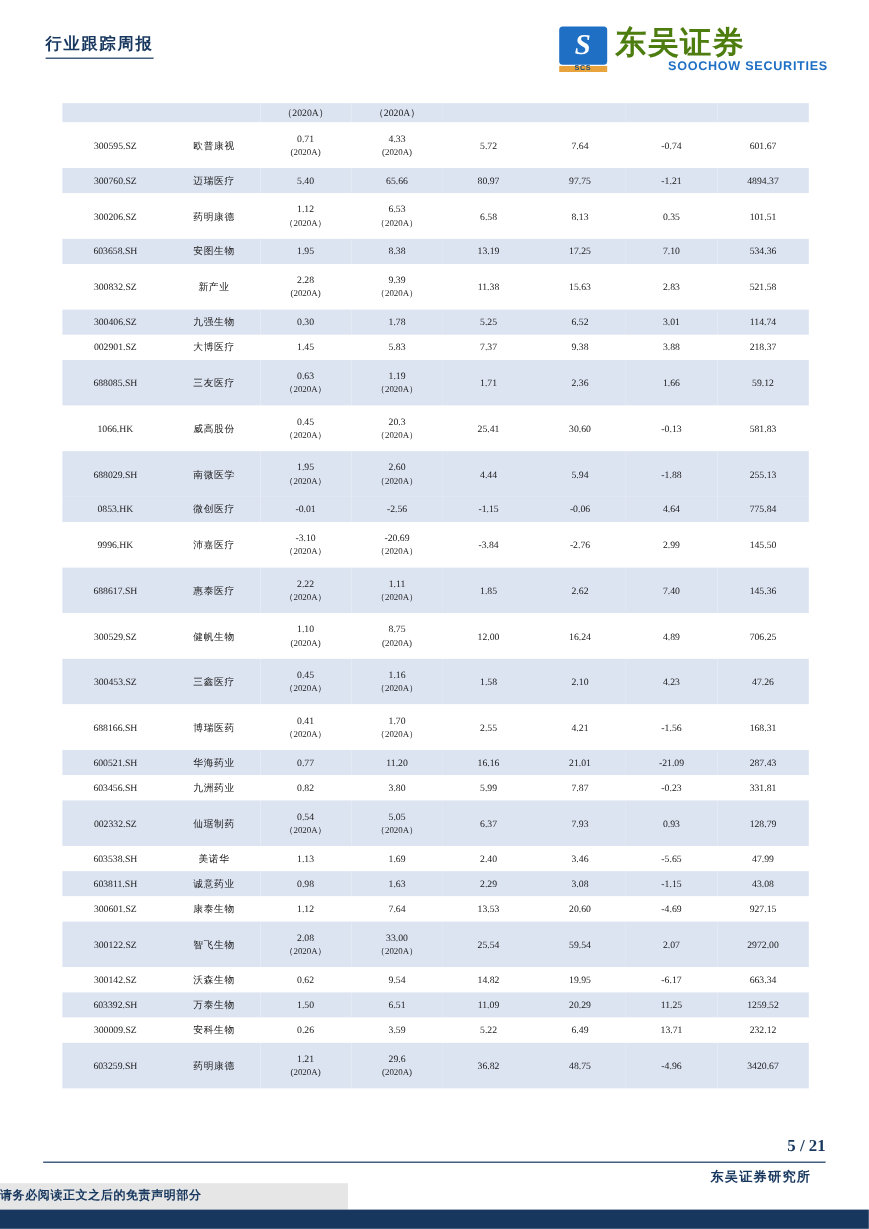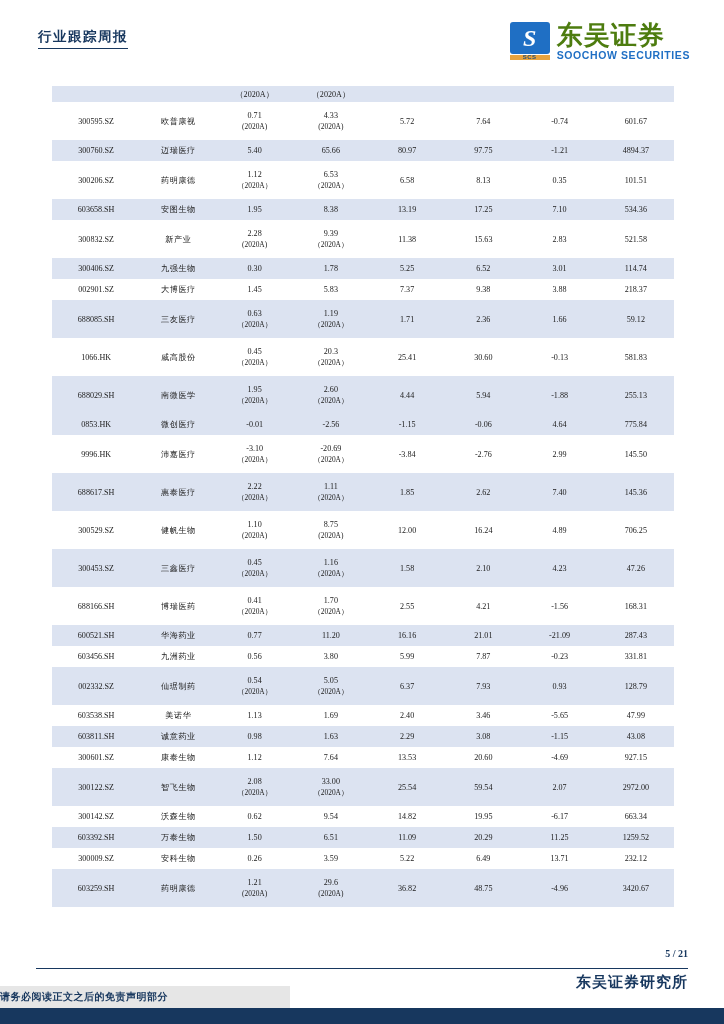--- a/index.html
+++ b/index.html
@@ -96,20 +96,21 @@
     letter-spacing: 1px;
     font-family: "Liberation Sans", "DejaVu Sans", sans-serif;
   }
   .brand-en {
     font-size: 10.5px;
     line-height: 13px;
     font-weight: bold;
     color: #1f6fc4;
     letter-spacing: 0.6px;
     font-family: "Liberation Sans", "DejaVu Sans", sans-serif;
+    margin-left: 44px;
   }
 
   
   .table-wrap {
     position: absolute;
     left: 52px;
     top: 86px;
     width: 622px;
   }
   table.fin-table {
@@ -147,39 +148,39 @@
   .val-main {
     display: block;
     line-height: 11px;
   }
 
   
   .page-num {
     position: absolute;
     right: 36px;
     top: 948px;
-    font-size: 10px;
+    font-size: 14px;
     font-weight: bold;
     color: #17375e;
     font-family: "Liberation Serif", serif;
     text-align: center;
   }
   .footer-rule {
     position: absolute;
     left: 36px;
     top: 968px;
     width: 652px;
     height: 1px;
     background: #17375e;
   }
   .footer-inst {
     position: absolute;
-    right: 36px;
+    right: 48px;
     top: 973px;
-    font-size: 15px;
+    font-size: 11px;
     font-weight: bold;
     color: #17375e;
     letter-spacing: 1px;
     font-family: "Liberation Serif", serif;
   }
   .footer-note-box {
     position: absolute;
     left: 0;
     top: 986px;
     width: 290px;
@@ -474,21 +475,21 @@
           <td class="c-num">0.77</td>
           <td class="c-num">11.20</td>
           <td class="c-num">16.16</td>
           <td class="c-num">21.01</td>
           <td class="c-num">-21.09</td>
           <td class="c-num">287.43</td>
         </tr>
         <tr class="row-odd r-short">
           <td class="c-code">603456.SH</td>
           <td class="c-name">九洲药业</td>
-          <td class="c-num">0.56</td>
+          <td class="c-num">0.82</td>
           <td class="c-num">3.80</td>
           <td class="c-num">5.99</td>
           <td class="c-num">7.87</td>
           <td class="c-num">-0.23</td>
           <td class="c-num">331.81</td>
         </tr>
         <tr class="row-even r-tall">
           <td class="c-code">002332.SZ</td>
           <td class="c-name">仙琚制药</td>
           <td class="c-num">

